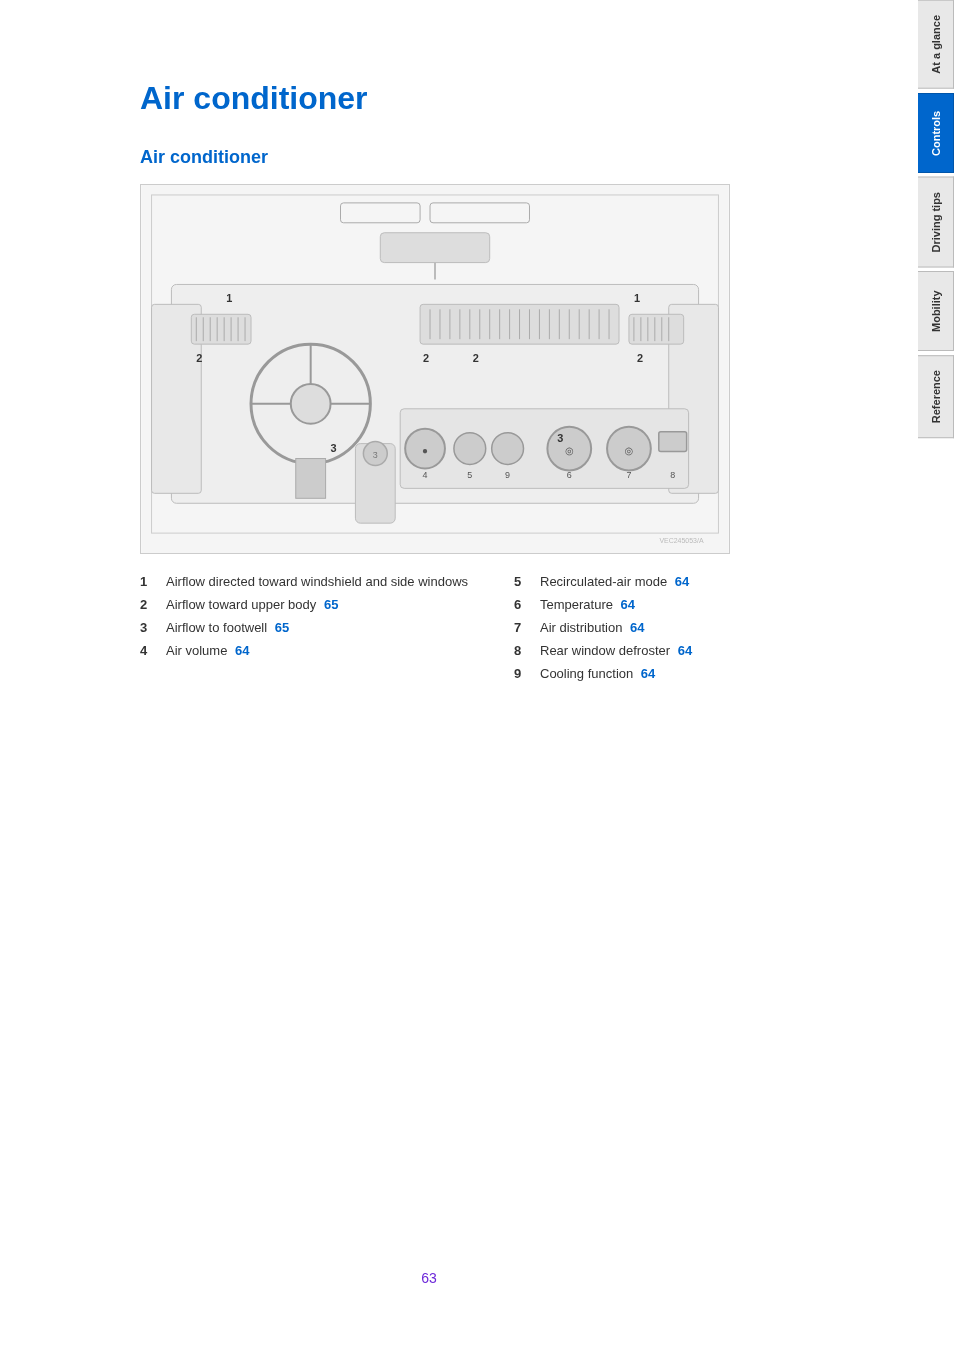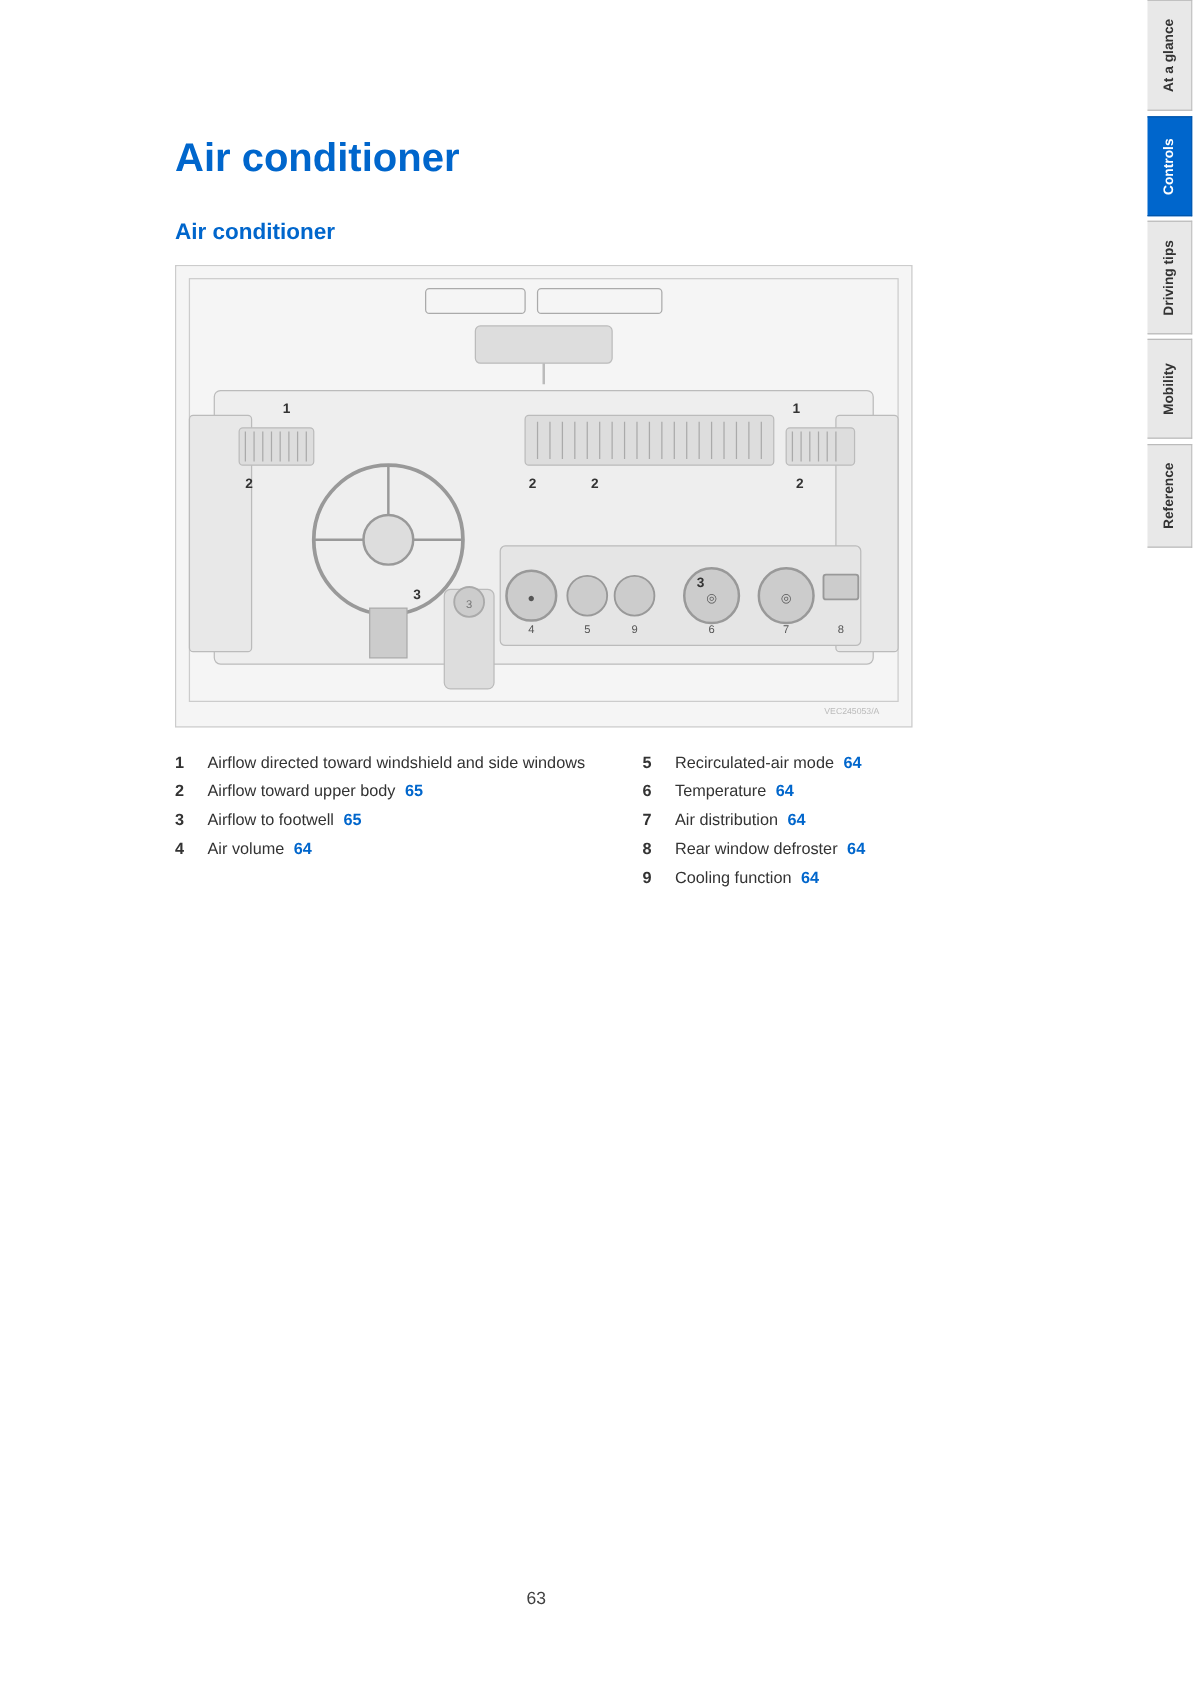--- a/index.html
+++ b/index.html
@@ -14,21 +14,21 @@
     }
 
     .page-container {
       display: flex;
       width: 954px;
       min-height: 1350px;
     }
 
     .main-content {
       flex: 1;
-      padding: 108px 60px 60px 140px;
+      padding: 80px 60px 60px 140px;
       position: relative;
     }
 
     .page-title {
       font-size: 32px;
       font-weight: bold;
       color: #0066cc;
       margin-bottom: 30px;
     }
 
@@ -90,21 +90,21 @@
       bottom: 60px;
       left: 0;
       right: 60px;
       text-align: center;
       font-size: 12px;
       color: #555;
     }
 
     .page-num {
       font-size: 14px;
-      color: #404040;
+      color: #6d28d9;
       margin-bottom: 4px;
     }
 
     
     .sidebar-tabs {
       width: 36px;
       display: flex;
       flex-direction: column;
       position: relative;
     }

